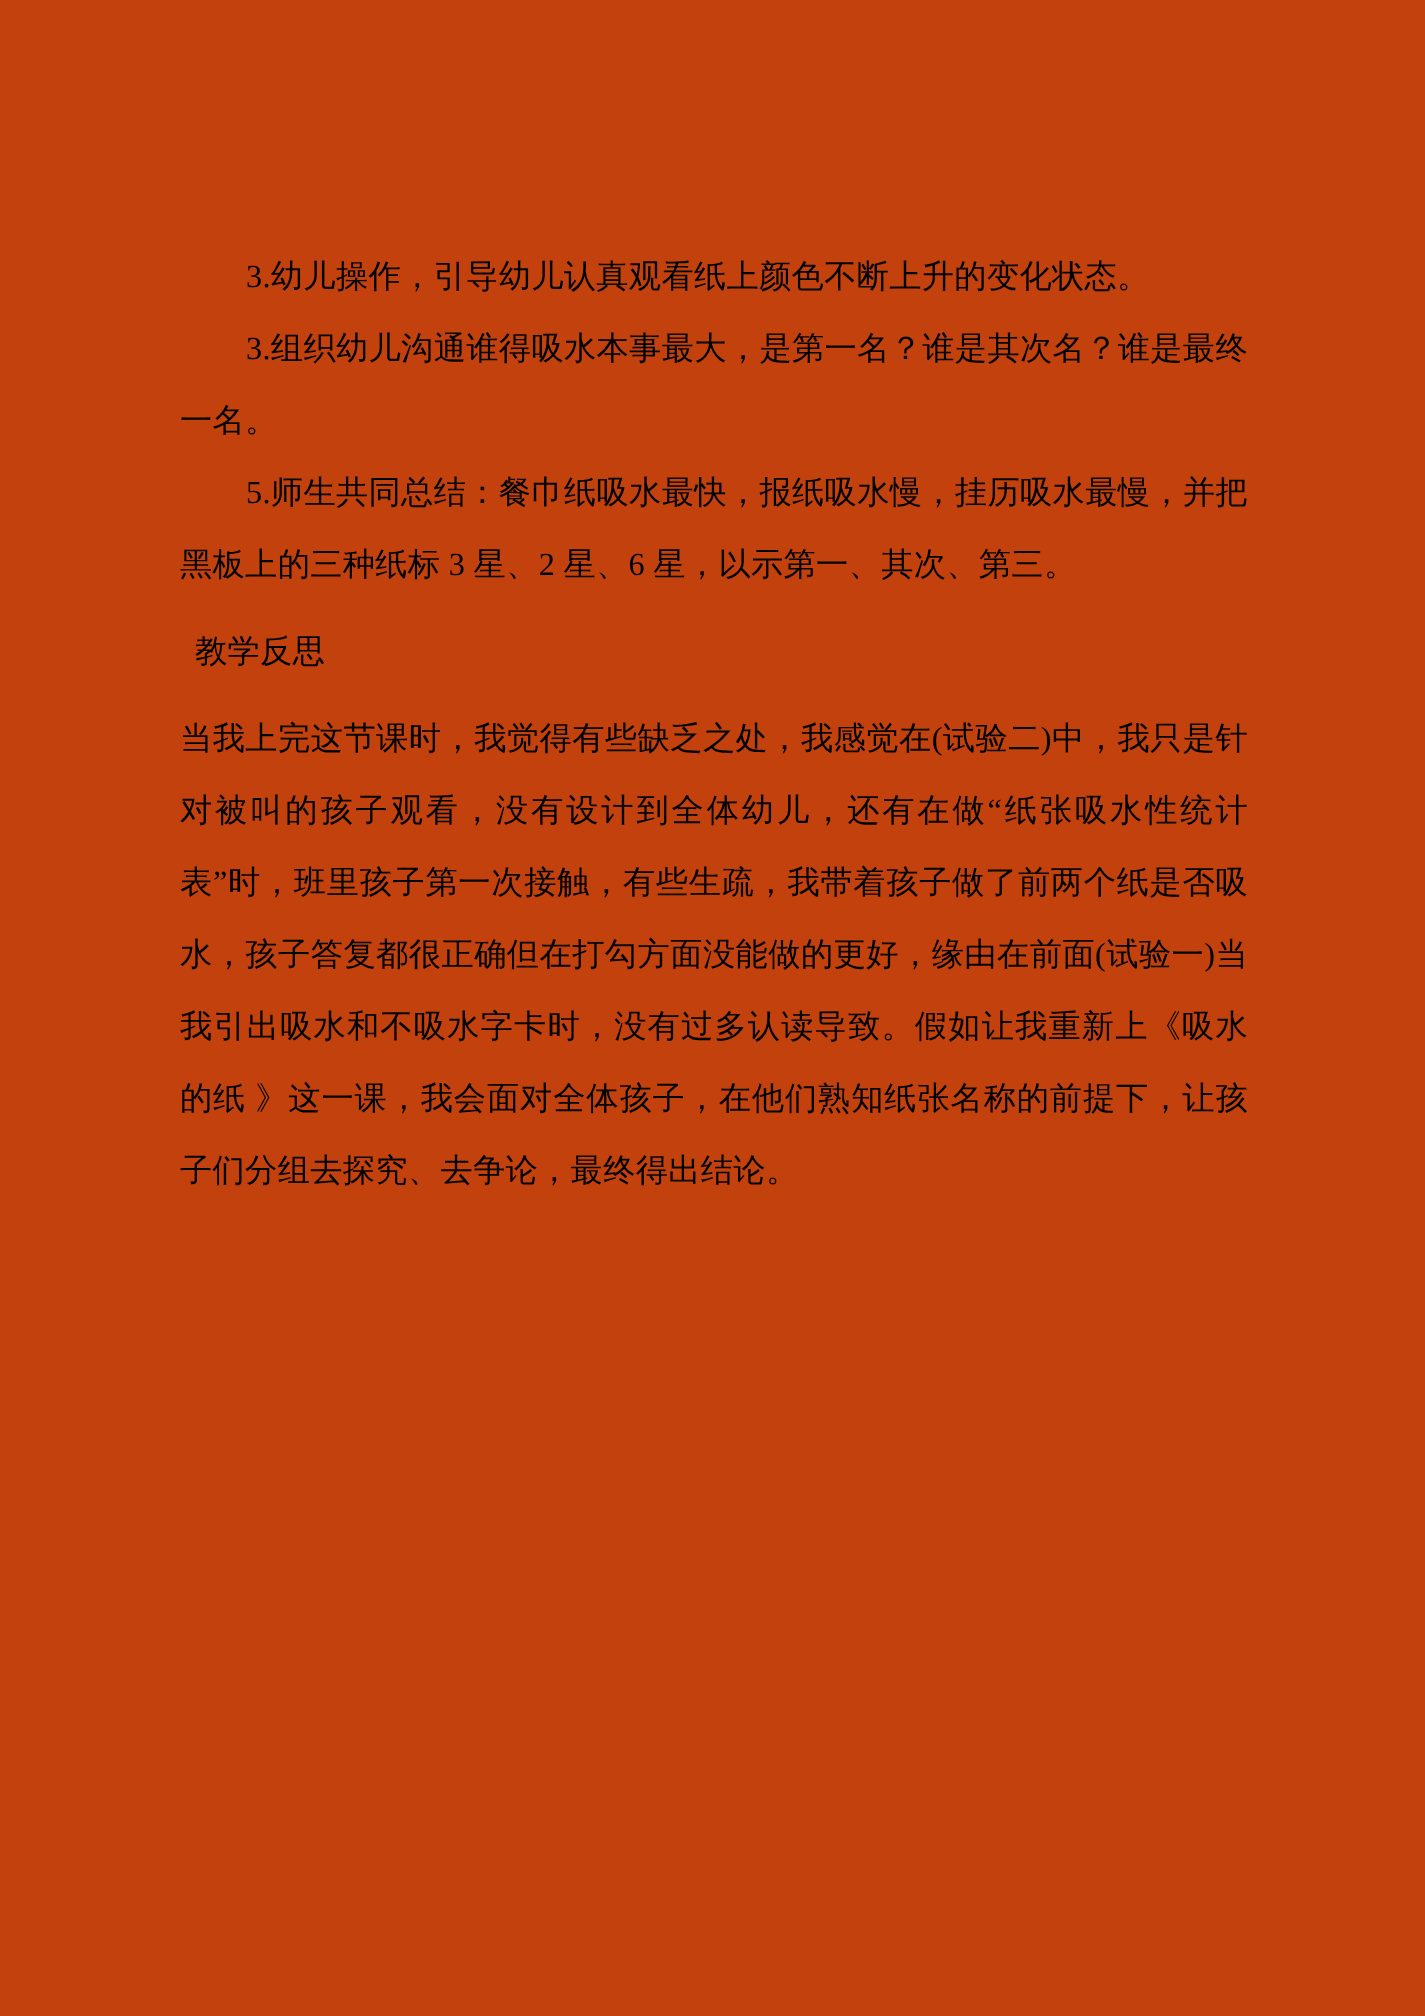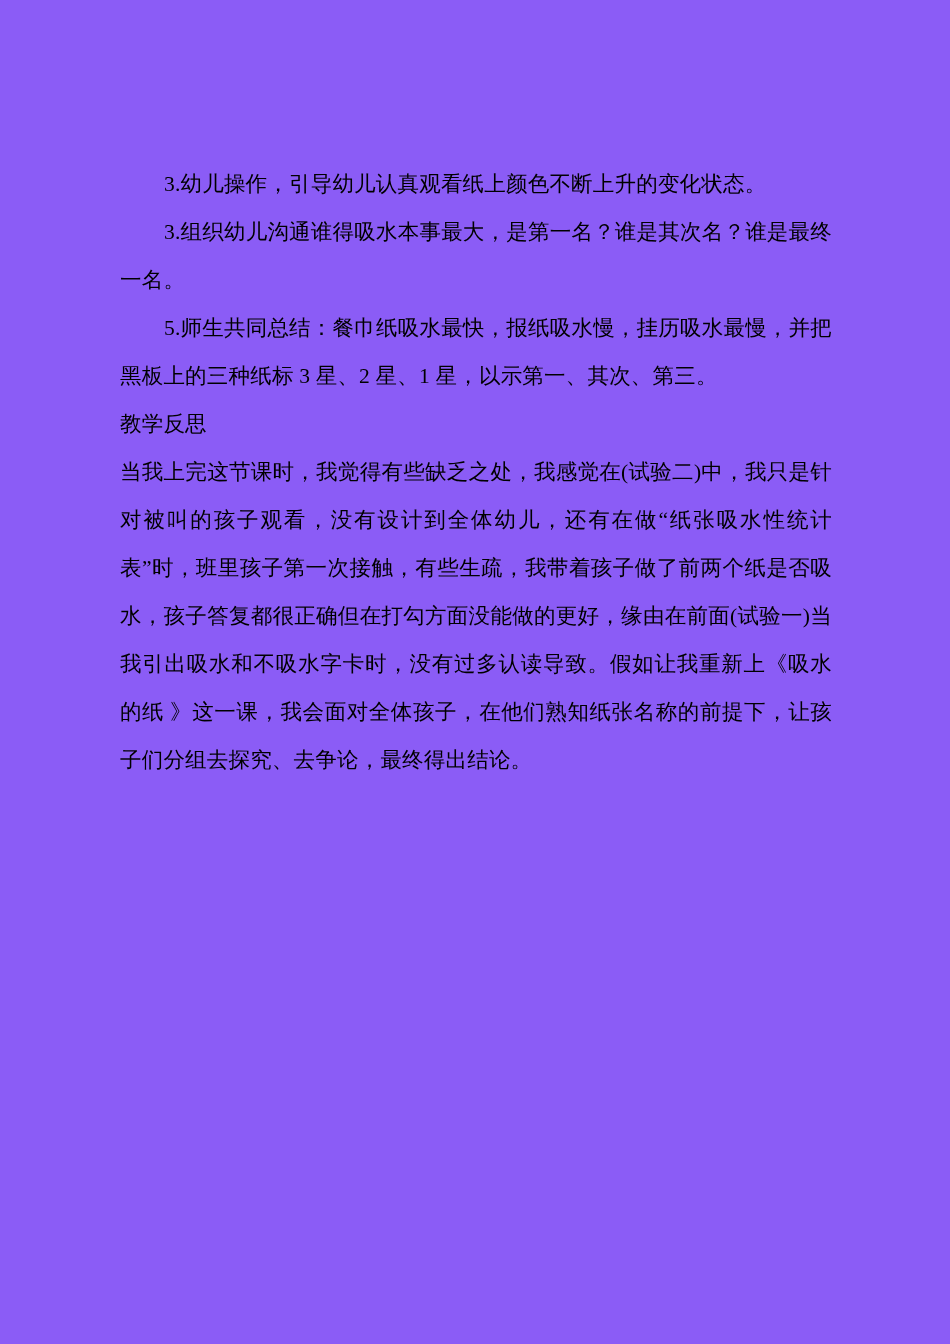--- a/index.html
+++ b/index.html
@@ -4,21 +4,21 @@
 <style>
   html, body {
     margin: 0;
     padding: 0;
     background: #ffffff;
   }
   .page {
     position: relative;
     width: 950px;
     height: 1344px;
-    background: #8b5cf6;
+    background: #c2410c;
     margin: 0 auto;
     overflow: hidden;
     font-family: "Liberation Serif", "DejaVu Serif", serif;
     color: #000000;
   }
   .content {
     position: absolute;
     left: 120px;
     top: 160px;
     width: 712px;
@@ -30,28 +30,28 @@
     text-justify: inter-ideograph;
     margin: 0;
     letter-spacing: 0.2px;
   }
   .indent {
     text-indent: 44px;
   }
   .heading {
     font-size: 21.5px;
     line-height: 48px;
-    margin: 0;
+    margin: 10px;
     text-indent: 0;
   }
 </style>
 </head>
 <body>
 
 <div class="page">
   <div class="content">
     <p class="para indent">3.幼儿操作，引导幼儿认真观看纸上颜色不断上升的变化状态。</p>
     <p class="para indent">3.组织幼儿沟通谁得吸水本事最大，是第一名？谁是其次名？谁是最终一名。</p>
-    <p class="para indent">5.师生共同总结：餐巾纸吸水最快，报纸吸水慢，挂历吸水最慢，并把黑板上的三种纸标 3 星、2 星、1 星，以示第一、其次、第三。</p>
+    <p class="para indent">5.师生共同总结：餐巾纸吸水最快，报纸吸水慢，挂历吸水最慢，并把黑板上的三种纸标 3 星、2 星、6 星，以示第一、其次、第三。</p>
     <p class="para heading">教学反思</p>
     <p class="para">当我上完这节课时，我觉得有些缺乏之处，我感觉在(试验二)中，我只是针对被叫的孩子观看，没有设计到全体幼儿，还有在做“纸张吸水性统计表”时，班里孩子第一次接触，有些生疏，我带着孩子做了前两个纸是否吸水，孩子答复都很正确但在打勾方面没能做的更好，缘由在前面(试验一)当我引出吸水和不吸水字卡时，没有过多认读导致。假如让我重新上《吸水的纸 》这一课，我会面对全体孩子，在他们熟知纸张名称的前提下，让孩子们分组去探究、去争论，最终得出结论。</p>
   </div>
 </div>
 
 </body></html>

